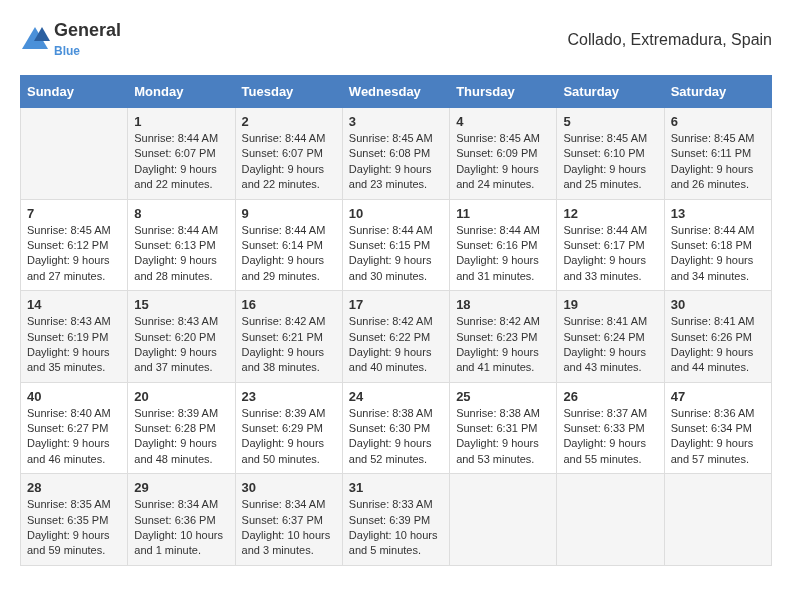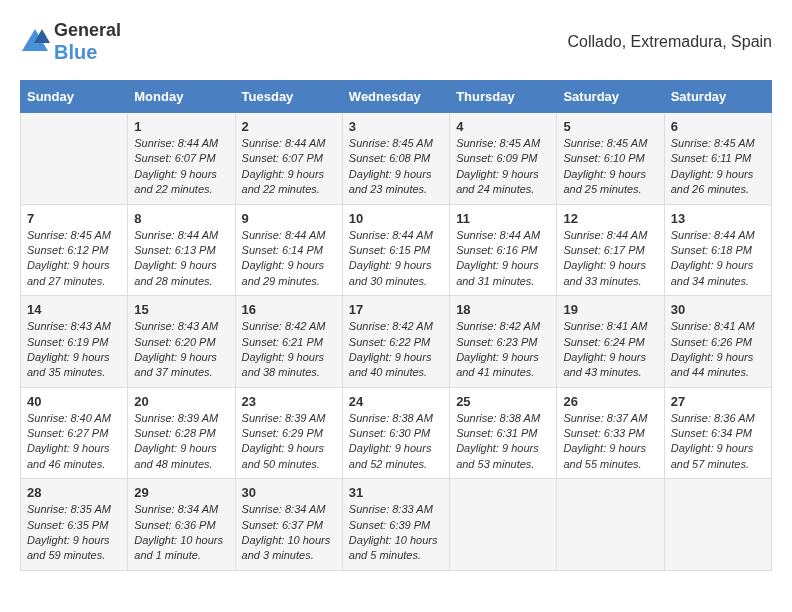--- a/index.html
+++ b/index.html
@@ -20,21 +20,21 @@
       display: flex;
       align-items: center;
       gap: 4px;
     }
     .logo-text-general {
       font-size: 18px;
       font-weight: bold;
       color: #333;
     }
     .logo-text-blue {
-      font-size: 20px;
+      font-size: 12px;
       font-weight: bold;
       color: #4a90d9;
     }
     .title-area {
       text-align: right;
     }
     .month-title {
       font-size: 32px;
       font-weight: bold;
       color: #333;
@@ -75,21 +75,20 @@
     }
     .day-number {
       font-weight: bold;
       font-size: 13px;
       display: block;
       margin-bottom: 2px;
     }
     .day-info {
       font-size: 11px;
       line-height: 1.4;
-      font-style: italic;
     }
   </style>
 </head>
 <body>
 
 <div class="header-area">
   <div class="logo">
     <span>
       <svg width="30" height="26" viewBox="0 0 30 26">
         <polygon points="15,2 28,24 2,24" fill="#4a90d9"></polygon>
@@ -225,21 +224,21 @@
         </td>
         <td>
           <span class="day-number">25</span>
           <div class="day-info">Sunrise: 8:38 AM<br>Sunset: 6:31 PM<br>Daylight: 9 hours and 53 minutes.</div>
         </td>
         <td>
           <span class="day-number">26</span>
           <div class="day-info">Sunrise: 8:37 AM<br>Sunset: 6:33 PM<br>Daylight: 9 hours and 55 minutes.</div>
         </td>
         <td>
-          <span class="day-number">27</span>
+          <span class="day-number">47</span>
           <div class="day-info">Sunrise: 8:36 AM<br>Sunset: 6:34 PM<br>Daylight: 9 hours and 57 minutes.</div>
         </td>
       </tr>
       <tr>
         <td>
           <span class="day-number">28</span>
           <div class="day-info">Sunrise: 8:35 AM<br>Sunset: 6:35 PM<br>Daylight: 9 hours and 59 minutes.</div>
         </td>
         <td>
           <span class="day-number">29</span>

